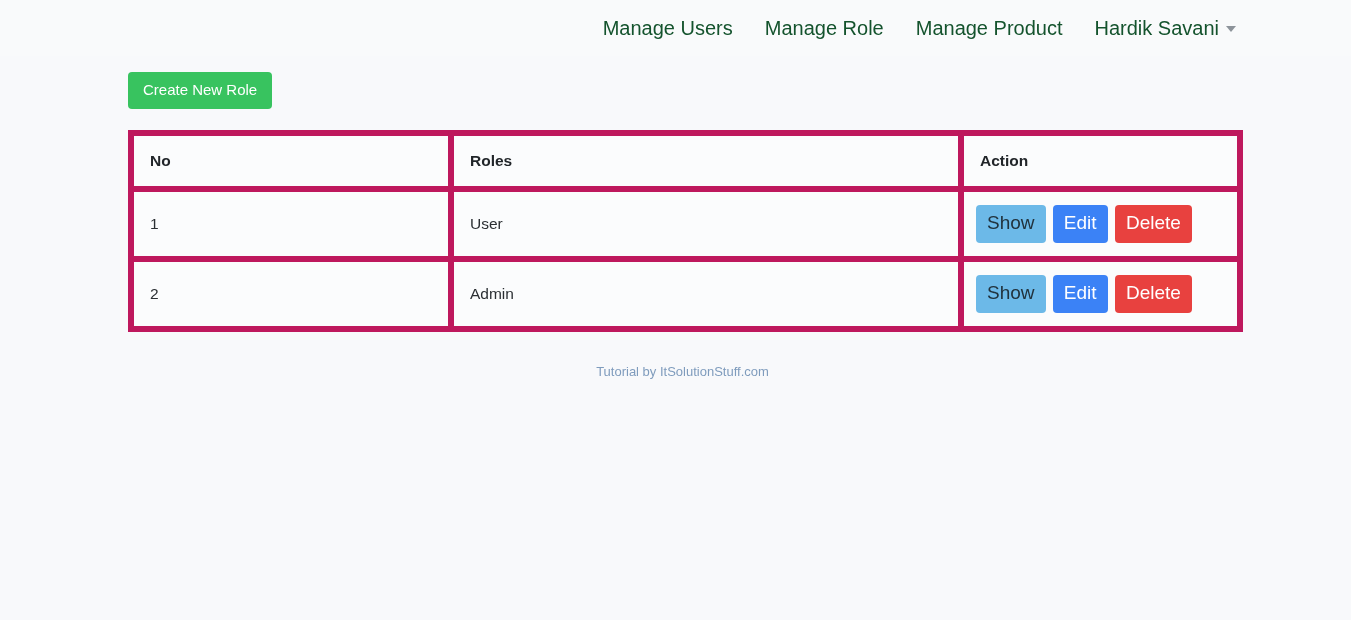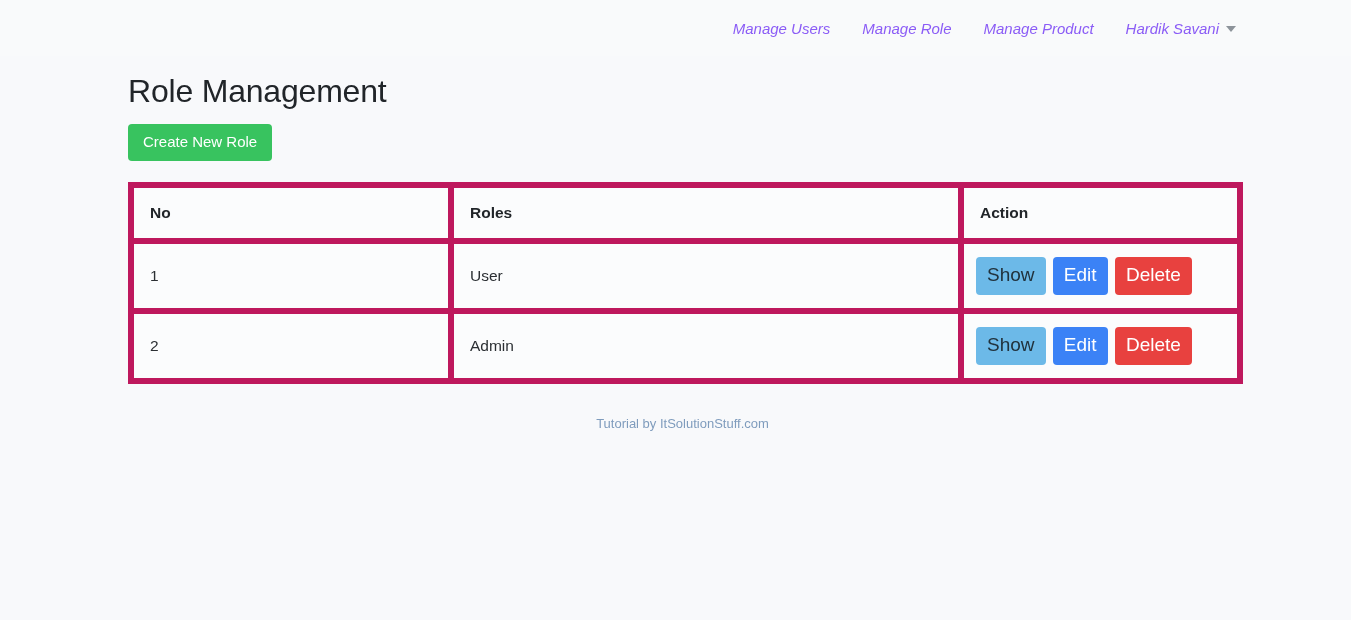--- a/index.html
+++ b/index.html
@@ -34,27 +34,26 @@
     white-space: nowrap;
     text-decoration: none;
   }
   .nav-links {
     margin-left: auto;
     display: flex;
     align-items: center;
     gap: 0px;
   }
   .nav-link {
-    font-size: 15px;
-    color: #8b5cf6;
+    font-size: 20px;
+    color: #14532d;
     padding: 0 16px;
     white-space: nowrap;
     text-decoration: none;
     line-height: 1;
-    font-style: italic;
   }
   .nav-link.user {
     display: inline-flex;
     align-items: center;
     gap: 7px;
     padding-right: 0;
     text-align: center;
   }
   .caret {
     display: inline-block;
@@ -181,21 +180,20 @@
     <a class="nav-link" href="#">Manage Product</a>
     <a class="nav-link user" href="#">
       <span>Hardik Savani</span>
       <span class="caret"></span>
     </a>
   </div>
 </nav>
 
 <div class="container">
 
-  <h1 class="page-title">Role Management</h1>
 
   <a class="btn btn-success" href="#">Create New Role</a>
 
   <div class="table-wrap">
     <table class="data-table">
       <colgroup>
         <col class="c-no">
           <col class="c-name">
           <col class="c-action">
       </colgroup>

